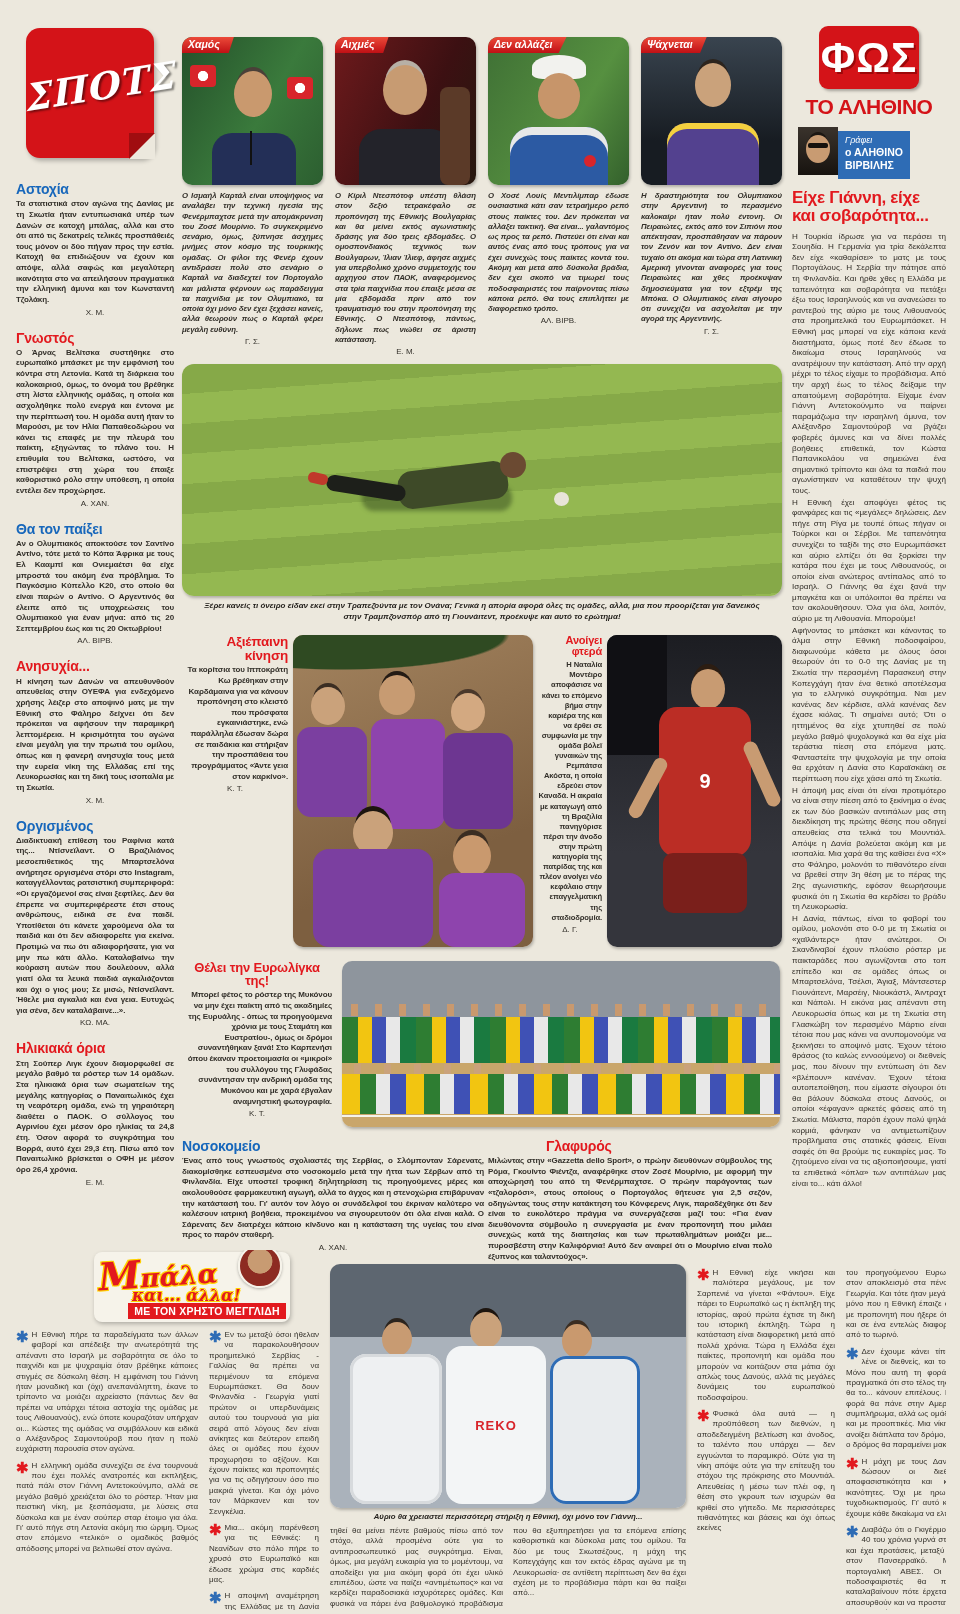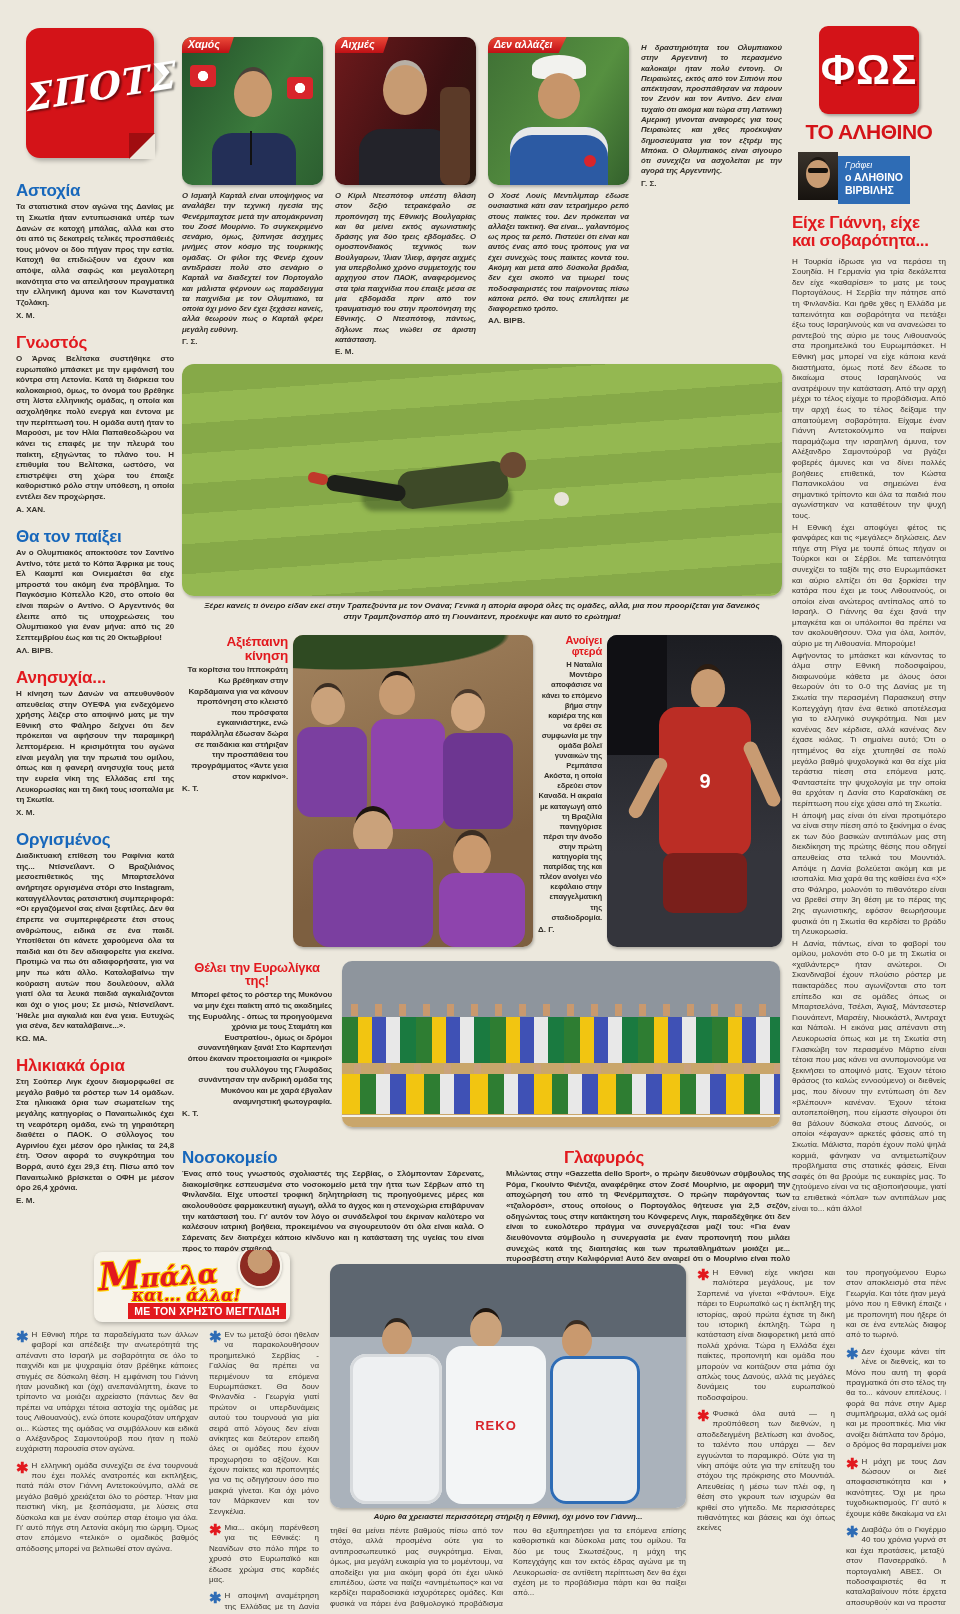--- a/index.html
+++ b/index.html
@@ -1,44 +1,44 @@
 <!DOCTYPE html>
 <html><head>
 <meta charset="utf-8">
 <style>
   html,body{margin:0;padding:0}
   body{width:960px;height:1614px;position:relative;background:#ece8dd;font-family:"Liberation Sans",sans-serif;overflow:hidden}
   .blue{color:#1767bb}.red{color:#e2191e}
-  .ttl{font-weight:700;font-size:17px;line-height:1.02;margin:0 0 3px;letter-spacing:-.2px}
+  .ttl{font-weight:700;font-size:14px;line-height:1.02;margin:0 0 3px;letter-spacing:-.2px}
   .b8{font-size:8px;line-height:1.33;text-align:justify;color:#33302a;margin:0;font-weight:700;letter-spacing:-.1px}
-  .sig{font-size:8px;font-weight:700;text-align:left;margin:2px 0 0;color:#33302a}
+  .sig{font-size:8px;font-weight:400;text-align:center;margin:2px 0 0;color:#33302a}
   .art{margin-bottom:14px}
   
   #left-col{position:absolute;left:16px;top:26px;width:158px}
   .spots-logo{width:128px;height:130px;margin:2px 0 24px 10px;position:relative;background:#d41318;border-radius:14px;box-shadow:2px 3px 4px rgba(0,0,0,.25)}
   .spots-logo::after{content:"";position:absolute;right:-1px;bottom:-1px;width:0;height:0;border-left:26px solid #a00d10;border-bottom:26px solid #ece8dd}
   .spots-text{position:absolute;left:0;right:0;top:38px;text-align:center;color:#fff;font-family:"DejaVu Serif",serif;font-style:italic;font-weight:700;font-size:37px;transform:rotate(-9deg) skewX(-6deg);text-shadow:2px 2px 2px rgba(0,0,0,.45);letter-spacing:1px}
   
   #center{position:absolute;left:182px;top:37px;width:600px}
   .row-a{display:flex;gap:12px}
   .tcol{width:141px}
   .ph{position:relative;overflow:hidden;border-radius:10px;box-shadow:1px 2px 3px rgba(0,0,0,.25)}
   .phA{height:148px}
   .tab{position:absolute;top:0;left:0;z-index:5;background:linear-gradient(#ec4a39,#c01015);color:#fff;font-style:italic;font-weight:700;font-size:10.5px;padding:1px 14px 3px 6px;clip-path:polygon(0 0,100% 0,90% 100%,0 100%);border-radius:8px 0 0 0}
   .tbody{font-size:7.8px;line-height:1.32;text-align:justify;color:#33302a;margin:6px 0 0;font-weight:700;font-style:italic;letter-spacing:-.1px}
   .shape{position:absolute}
   .head{border-radius:50%}
   .cap-main{font-size:8px;font-weight:700;font-style:italic;text-align:center;color:#221f1b;line-height:1.35;margin:5px 18px 0}
   .row-c{display:flex;gap:5px;margin-top:12px}
   .row-d{display:flex;gap:10px;margin-top:14px}
-  .row-e{display:flex;gap:22px;margin-top:22px}
+  .row-e{display:flex;gap:4px;margin-top:12px}
   .rtl .b8,.rtl .tbody{text-align:right}
   
   #right-col{position:absolute;left:792px;top:26px;width:154px}
-  .fos-logo{width:100px;height:88px;margin:0 auto;background:#d41318;border-radius:9px;display:flex;align-items:center;justify-content:center;box-shadow:2px 2px 3px rgba(0,0,0,.3)}
+  .fos-logo{width:100px;height:63px;margin:0 auto;background:#d41318;border-radius:9px;display:flex;align-items:center;justify-content:center;box-shadow:2px 2px 3px rgba(0,0,0,.3)}
   .fos-logo span{color:#fff;font-weight:700;font-size:42px;letter-spacing:1px;text-shadow:2px 2px 0 rgba(120,0,0,.6)}
   .fos-sub{color:#d41318;font-weight:700;font-size:21px;text-align:center;margin:6px 0 8px;letter-spacing:-.5px}
   .byline{display:flex;margin:0 0 10px 6px}
   .by-photo{width:40px;height:48px;background:linear-gradient(#3a332c,#17130f);position:relative;flex:none}
   .by-box{background:#2e6cb5;color:#fff;padding:4px 7px;margin-top:4px;height:40px}
   .by-box .l1{font-style:italic;font-size:9px;margin:0}
   .by-box .l2{font-weight:700;font-size:10.5px;margin:1px 0 0}
   .fos-head{color:#e2191e;font-weight:700;font-size:17px;line-height:1.05;margin:0 0 7px;letter-spacing:-.3px}
   .fp{font-size:8.1px;line-height:1.31;text-align:justify;color:#312d27;margin:0 0 1px}
   
@@ -129,20 +129,25 @@
         <div class="shape" style="left:44px;top:18px;width:54px;height:24px;border-radius:50% 50% 20% 20%;background:#f2f2ee"></div>
         <div class="shape head" style="left:50px;top:36px;width:42px;height:46px;background:#c7956a"></div>
         <div class="shape" style="left:22px;bottom:0;width:98px;height:58px;border-radius:22px 22px 0 0;background:#2c5aa3;box-shadow:inset 0 8px 0 #e8e8e8"></div>
         <div class="shape" style="left:96px;bottom:18px;width:12px;height:12px;border-radius:50%;background:#d8252b"></div>
       </div>
       <p class="tbody">Ο Χοσέ Λουίς Μεντιλίμπαρ έδωσε ουσιαστικά κάτι σαν τετραήμερο ρεπό στους παίκτες του. Δεν πρόκειται να αλλάξει τακτική. Θα είναι... γαλαντόμος ως προς τα ρεπό. Πιστεύει ότι είναι και αυτός ένας από τους τρόπους για να έχει συνεχώς τους παίκτες κοντά του. Ακόμη και μετά από δύσκολα βράδια, δεν έχει σκοπό να τιμωρεί τους ποδοσφαιριστές του παίρνοντας πίσω κάποια ρεπό. Θα τους επιπλήττει με διαφορετικό τρόπο.</p>
       <div class="sig">ΑΛ. ΒΙΡΒ.</div>
     </div>
 
     <div class="tcol">
+      <div class="ph phA" style="background:linear-gradient(180deg,#39444f,#171c22 70%)">
+        <span class="tab">Ψάχνεται</span>
+        <div class="shape head" style="left:54px;top:26px;width:36px;height:44px;background:#caa27b;box-shadow:0 -6px 0 -2px #2c241d"></div>
+        <div class="shape" style="left:26px;bottom:0;width:92px;height:62px;border-radius:20px 20px 0 0;background:#53418f;box-shadow:inset 0 6px 0 #f4d03f"></div>
+      </div>
       <p class="tbody">Η δραστηριότητα του Ολυμπιακού στην Αργεντινή το περασμένο καλοκαίρι ήταν πολύ έντονη. Οι Πειραιώτες, εκτός από τον Σιπιόνι που απέκτησαν, προσπάθησαν να πάρουν τον Ζενόν και τον Αντίνο. Δεν είναι τυχαίο ότι ακόμα και τώρα στη Λατινική Αμερική γίνονται αναφορές για τους Πειραιώτες και χθες προέκυψαν δημοσιεύματα για τον εξτρέμ της Μπόκα. Ο Ολυμπιακός είναι σίγουρο ότι συνεχίζει να ασχολείται με την αγορά της Αργεντινής.</p>
       <div class="sig">Γ. Σ.</div>
     </div>
   </div>
 
   <div style="margin-top:8px">
     <div class="ph" style="height:232px;border-radius:12px;background:repeating-linear-gradient(176deg,#86a948 0 30px,#94b851 30px 60px)">
       <div class="shape" style="left:30%;top:52%;width:150px;height:26px;border-radius:12px;background:rgba(40,60,25,.45);filter:blur(2px)"></div>
       <div class="shape" style="left:36%;top:44%;width:110px;height:38px;border-radius:14px;background:#3e4a28;transform:rotate(-7deg)"></div>
       <div class="shape head" style="left:53%;top:38%;width:26px;height:26px;background:#6b4a32"></div>

